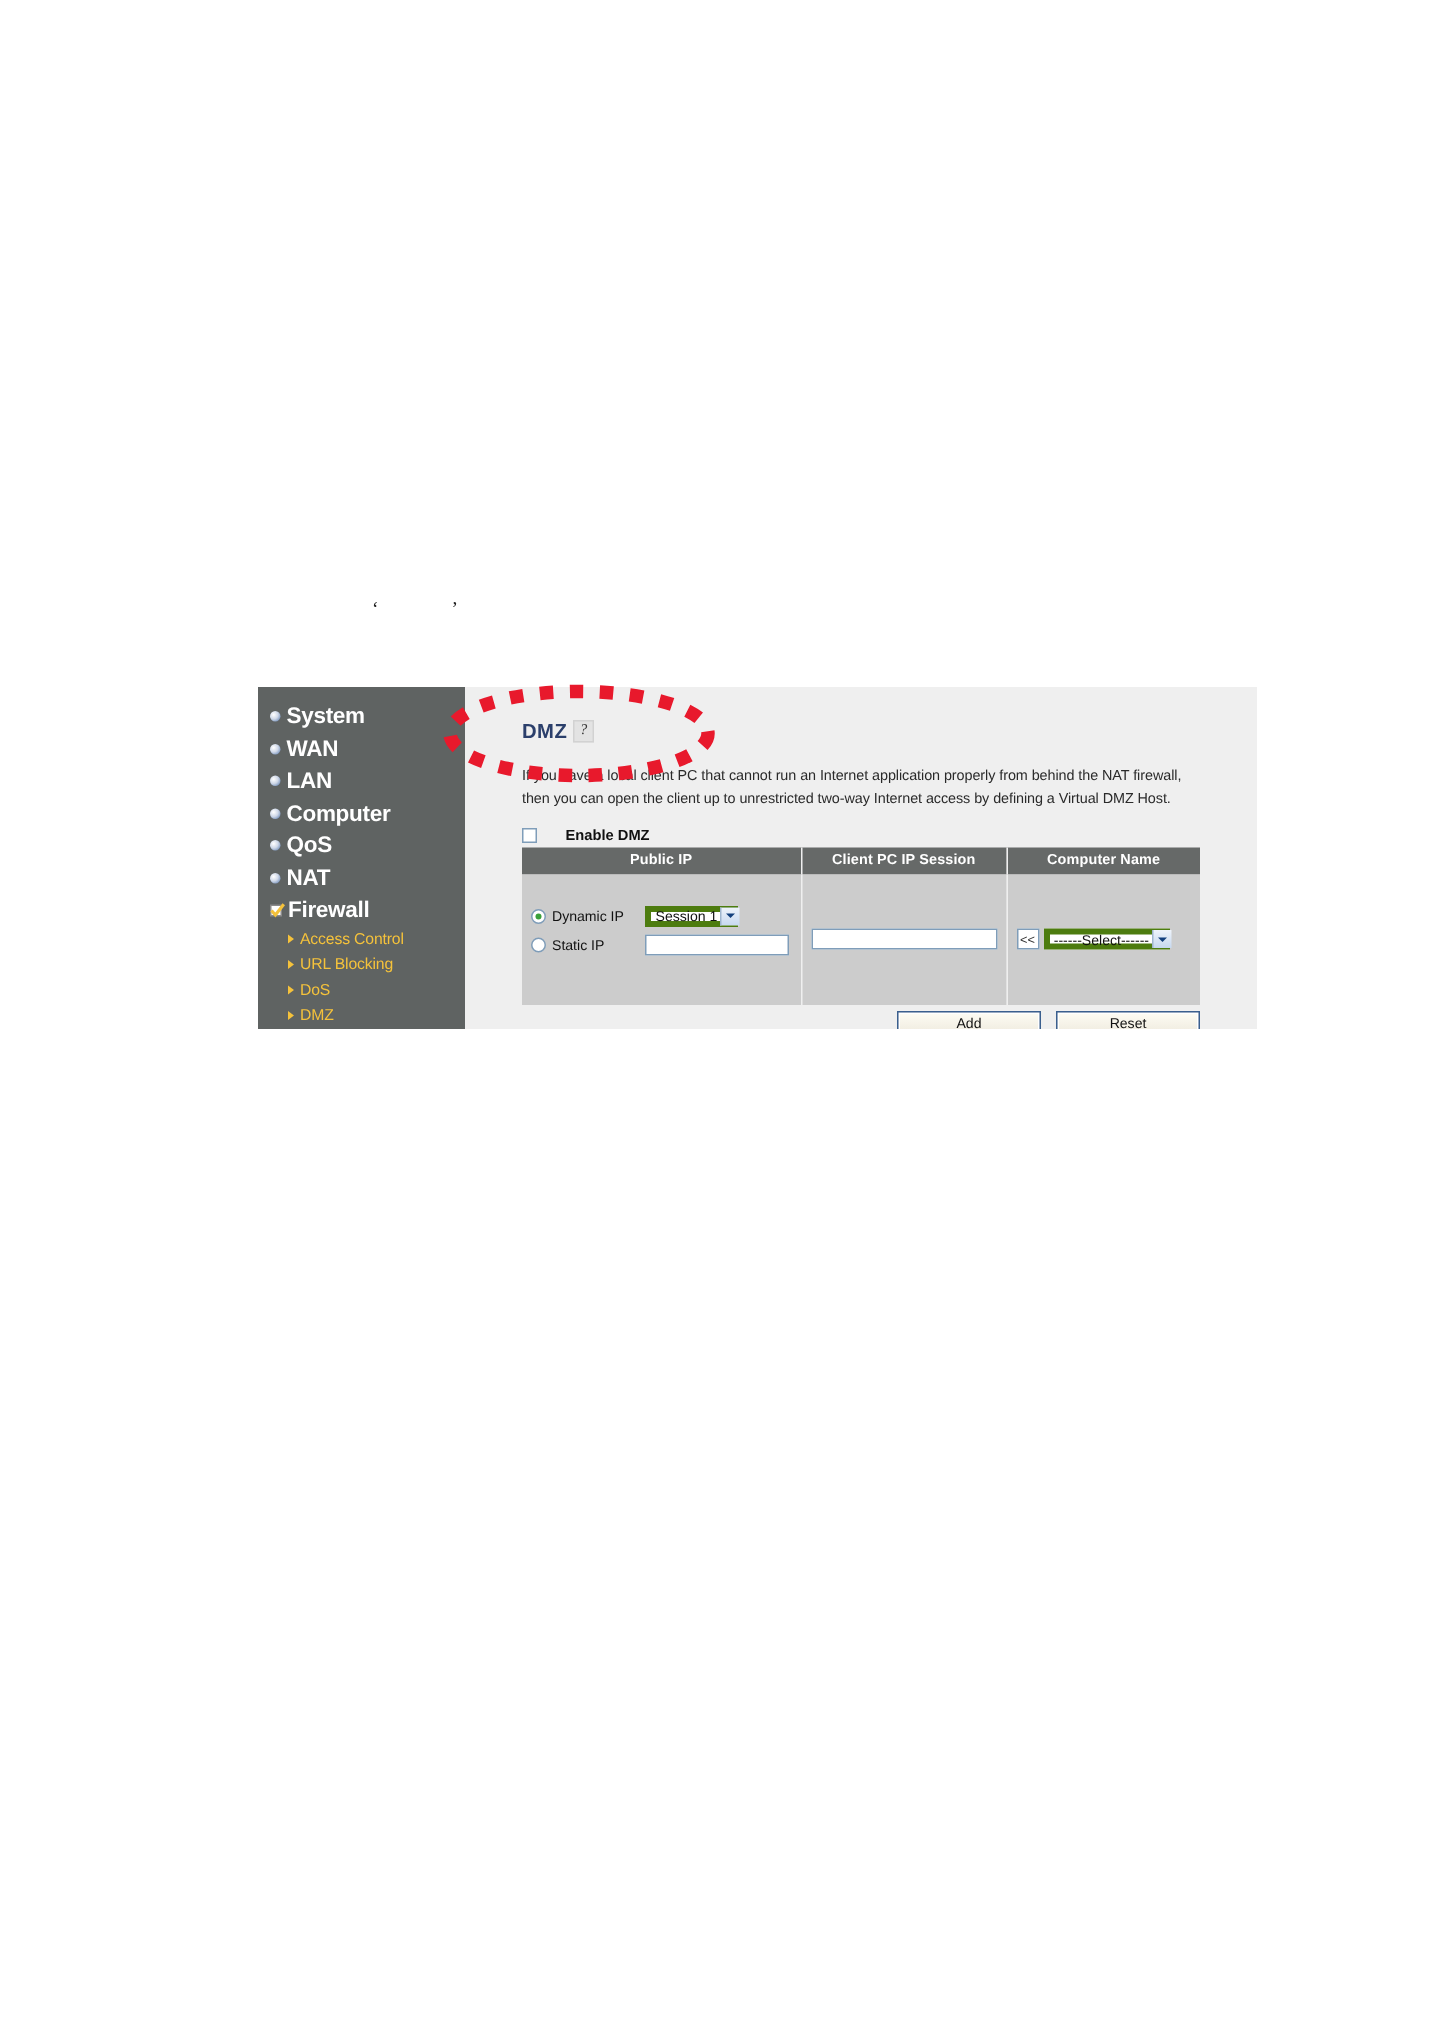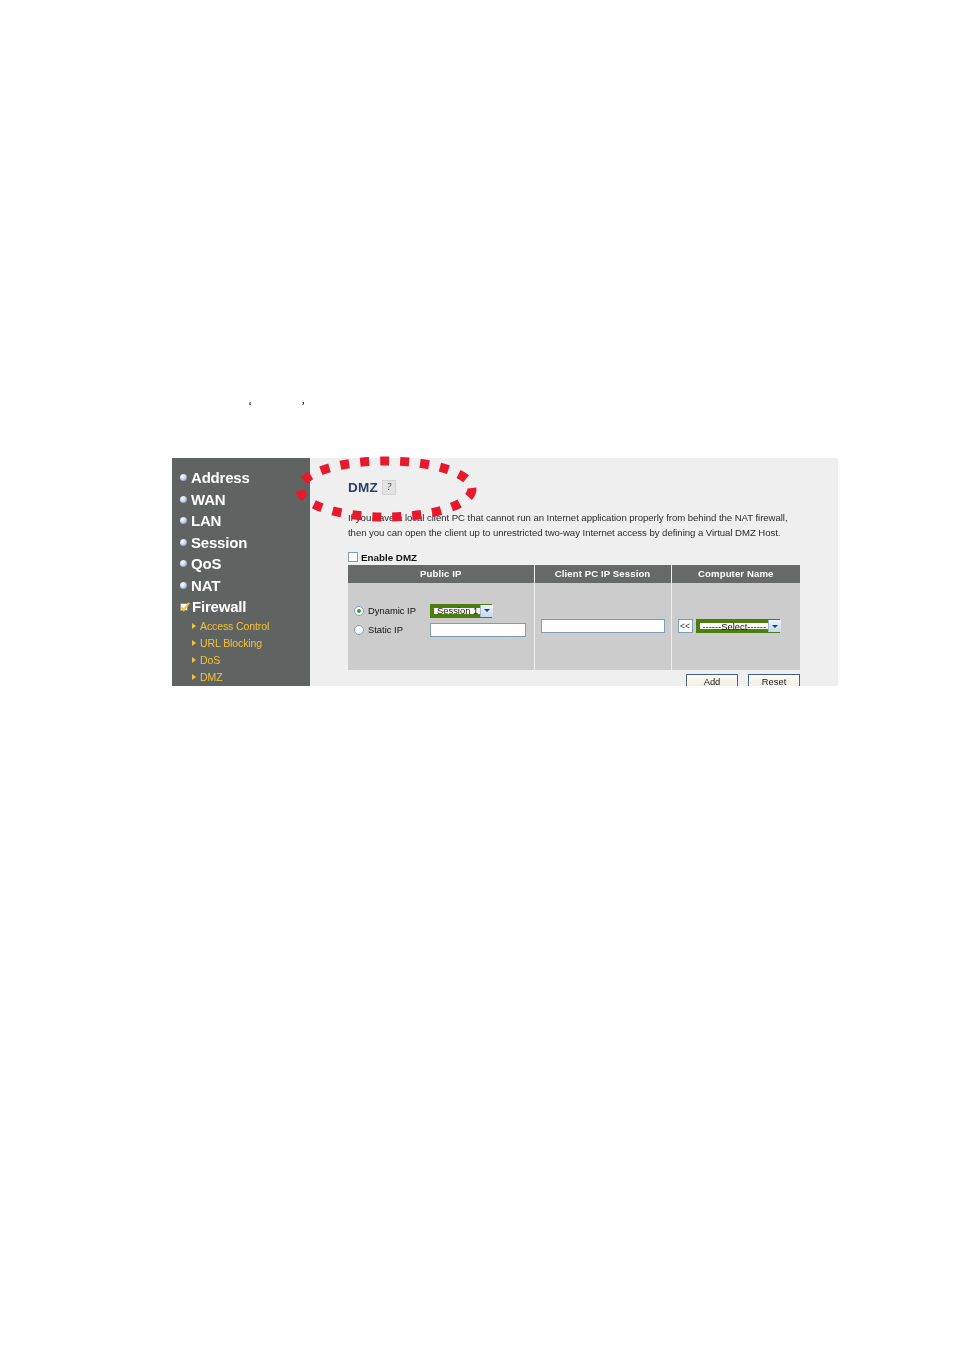--- a/index.html
+++ b/index.html
@@ -139,21 +139,21 @@
     color: #2a2a2a;
     line-height: 1.55;
     margin: 0 0 11px 0;
     max-width: 478px;
     letter-spacing: -0.05px;
   }
 
   .enable-row {
     display: flex;
     align-items: center;
-    gap: 3px;
+    gap: 19px;
     margin-bottom: 2px;
   }
   .cb {
     width: 10px;
     height: 10px;
     background: #ffffff;
     border: 1px solid #7f9db9;
     box-sizing: border-box;
     flex: 0 0 auto;
   }
@@ -288,21 +288,21 @@
   }
 
   .button-row {
     width: 452px;
     display: flex;
     justify-content: flex-end;
     gap: 10px;
     margin-top: 4px;
   }
   .win-button {
-    width: 52px;
+    width: 96px;
     height: 15px;
     background: linear-gradient(#fdfcf4, #f0ece0);
     border: 1px solid #3a5f8f;
     box-shadow: inset 0 0 0 1px #ffffff;
     font-size: 9.4px;
     color: #111;
     text-align: center;
     line-height: 13px;
     box-sizing: border-box;
   }
@@ -324,36 +324,36 @@
   <span class="q1">‘</span>
   <span class="q2">’</span>
 </div>
 
 <div class="shot">
 
   <nav class="sidebar">
 
     <div class="nav-item">
       <span class="bullet"></span>
-      <span>Address</span>
+      <span>System</span>
     </div>
 
     <div class="nav-item">
       <span class="bullet"></span>
       <span>WAN</span>
     </div>
 
     <div class="nav-item">
       <span class="bullet"></span>
       <span>LAN</span>
     </div>
 
     <div class="nav-item">
       <span class="bullet"></span>
-      <span>Session</span>
+      <span>Computer</span>
     </div>
 
     <div class="nav-item">
       <span class="bullet"></span>
       <span>QoS</span>
     </div>
 
     <div class="nav-item">
       <span class="bullet"></span>
       <span>NAT</span>

